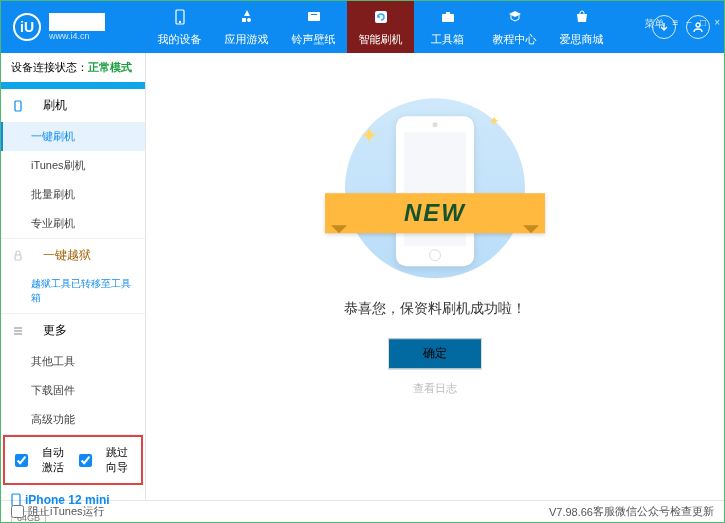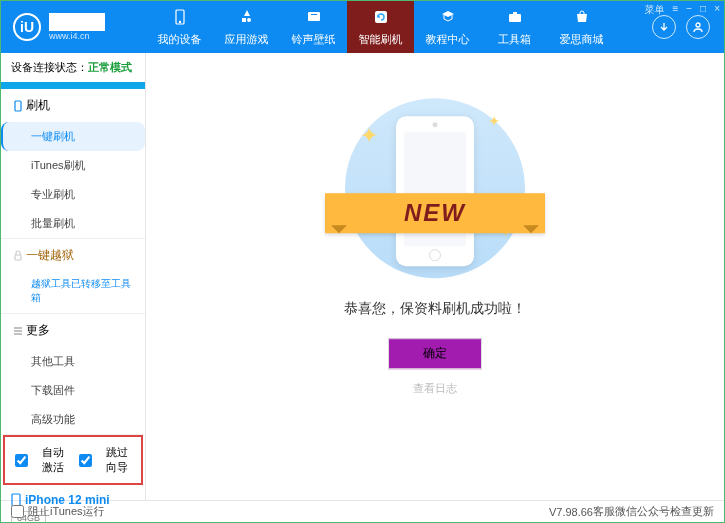--- a/index.html
+++ b/index.html
@@ -8,61 +8,61 @@
     .titlebar { background: #0d8bf2; height: 52px; display: flex; align-items: center; color: white; position: relative; }
     .logo-area { display: flex; align-items: center; padding: 0 12px; width: 145px; }
     .logo-icon { width: 28px; height: 28px; border: 2px solid white; border-radius: 50%; display: flex; align-items: center; justify-content: center; font-weight: bold; font-size: 14px; }
     .logo-text { margin-left: 8px; }
     .logo-text .main { font-size: 14px; font-weight: bold; }
     .logo-text .sub { font-size: 9px; opacity: 0.8; }
     .nav-tabs { display: flex; height: 100%; flex: 1; }
     .nav-tab { width: 67px; display: flex; flex-direction: column; align-items: center; justify-content: center; cursor: pointer; font-size: 11px; gap: 6px; }
     .nav-tab.active { background: #7f1d1d; }
     .nav-tab-icon { width: 18px; height: 18px; display: flex; align-items: center; justify-content: center; }
-    .window-controls { position: absolute; top: 2px; right: 4px; display: flex; gap: 8px; font-size: 10px; }
+    .window-controls { position: absolute; top: 16px; right: 4px; display: flex; gap: 8px; font-size: 10px; }
     .win-ctrl { cursor: pointer; opacity: 0.8; }
     .header-circles { display: flex; gap: 10px; padding: 0 14px; }
     .circle-btn { width: 24px; height: 24px; border: 1.5px solid rgba(255,255,255,0.8); border-radius: 50%; display: flex; align-items: center; justify-content: center; cursor: pointer; }
     
     .body-area { display: flex; height: calc(100% - 52px - 22px); }
     .sidebar { width: 145px; border-right: 1px solid #e5e5e5; display: flex; flex-direction: column; }
     .conn-status { padding: 7px 10px; font-size: 11px; border-bottom: 7px solid #0ea5e9; }
     .conn-status .normal { color: #1a9e3c; font-weight: bold; }
     
     .side-section { border-bottom: 1px solid #f0f0f0; }
-    .side-header { display: flex; align-items: center; padding: 8px 10px; font-size: 12px; gap: 1px; cursor: pointer; }
+    .side-header { display: flex; align-items: center; padding: 8px 10px; font-size: 12px; gap: 18px; cursor: pointer; }
     .side-header-icon { width: 14px; height: 14px; display: flex; align-items: center; justify-content: center; color: #999; }
-    .side-item { padding: 7px 10px 7px 30px; font-size: 11px; color: #444; cursor: pointer; border-radius: 8px; }
+    .side-item { padding: 7px 10px 7px 30px; font-size: 11px; color: #444; cursor: pointer; }
     .side-item.active { background: #e6f3ff; color: #0d8bf2; border-left: 2px solid #0d8bf2; padding-left: 28px; }
     .side-note { padding: 5px 10px 8px 30px; font-size: 10px; color: #0d8bf2; line-height: 1.4; cursor: pointer; }
     
     .checkrow { padding: 8px 10px; display: flex; gap: 12px; font-size: 11px; border: 2px solid #d44; margin: 0 2px; border-top: none; border-top: 2px solid #d44; }
     .checkrow label { display: flex; align-items: center; gap: 14px; cursor: pointer; }
     .checkrow input { accent-color: #0d8bf2; }
     
     .device-box { padding: 8px 10px; flex: 1; }
     .device-name { color: #0d8bf2; font-size: 12px; font-weight: bold; display: flex; align-items: center; gap: 4px; }
     .device-badge { display: inline-block; border: 1px solid #ccc; border-radius: 2px; padding: 1px 5px; font-size: 9px; color: #777; margin-top: 3px; }
     .device-sub { font-size: 10px; color: #888; margin-top: 2px; }
     
     .main { flex: 1; position: relative; background: #fff; }
     .hero { position: absolute; top: 50%; left: 50%; transform: translate(-50%, -60%); text-align: center; }
     .circle-bg { width: 180px; height: 180px; border-radius: 50%; background: linear-gradient(#cfe8fb, #b9ddf9); margin: 0 auto; position: relative; overflow: visible; }
     .phone { width: 78px; height: 150px; background: #fff; border-radius: 10px; position: absolute; left: 50%; top: 18px; transform: translateX(-50%); box-shadow: 0 2px 8px rgba(0,0,0,0.1); }
     .phone::after { content: ''; position: absolute; top: 16px; left: 8px; right: 8px; bottom: 20px; background: #f5f7fa; border-radius: 2px; }
     .phone-btn { position: absolute; bottom: 5px; left: 50%; transform: translateX(-50%); width: 12px; height: 12px; border: 1px solid #ddd; border-radius: 50%; }
     .camera { position: absolute; top:6px; left:50%; transform: translateX(-50%); width:5px; height:5px; background:#ddd; border-radius:50%;}
-    .ribbon { position: absolute; top: 95px; left: -20px; right: -20px; height: 40px; background: #ffb93f; display: flex; align-items: center; justify-content: center; color: #7f1d1d; font-weight: 900; font-size: 24px; letter-spacing: 2px; font-style: italic; box-shadow: 0 2px 4px rgba(0,0,0,0.15); }
+    .ribbon { position: absolute; top: 95px; left: -20px; right: -20px; height: 40px; background: #ffb93f; display: flex; align-items: center; justify-content: center; color: #14532d; font-weight: 900; font-size: 24px; letter-spacing: 2px; font-style: italic; box-shadow: 0 2px 4px rgba(0,0,0,0.15); }
     .ribbon::before, .ribbon::after { content: ''; position: absolute; width: 0; height: 0; border: 8px solid transparent; bottom: -8px; border-top-color: #c78a1e; }
     .ribbon::before { left: 6px; border-left-color: transparent; }
     .ribbon::after { right: 6px; border-right-color: transparent; }
     .burst { position: absolute; color: #ffd86b; font-size: 22px; }
     
     .success-text { margin-top: 22px; font-size: 14px; color: #333; }
-    .ok-btn { display: inline-block; margin-top: 20px; padding: 6px 34px; border: 1px solid #ddd; font-size: 12px; cursor: pointer; background: #a21caf; }
+    .ok-btn { display: inline-block; margin-top: 20px; padding: 6px 34px; border: 1px solid #ddd; font-size: 12px; cursor: pointer; background: #0369a1; }
     .log-link { margin-top: 12px; font-size: 11px; color: #bbb; cursor: pointer; }
     
     .footer { height: 22px; border-top: 1px solid #e5e5e5; display: flex; align-items: center; font-size: 11px; padding: 0 10px; color: #555; }
     .footer-left { display: flex; align-items: center; gap: 4px; }
     .footer-spacer { flex: 1; }
     .footer-item { margin-left: 0; cursor: pointer; }
     
     svg { display: block; }
   </style>
 </head>
@@ -109,34 +109,34 @@
             <rect x="2" y="2" width="12" height="12" rx="2"></rect>
             <path d="M5 8 A3 3 0 1 1 8 11" stroke="#36a8fc" stroke-width="1.5" fill="none"></path>
             <path d="M5 6 L5 8 L7 8" stroke="#36a8fc" stroke-width="1.5" fill="none"></path>
           </svg>
         </span>
       <span>智能刷机</span>
     </div>
     <div class="nav-tab">
       <span class="nav-tab-icon">
           <svg width="16" height="16" viewBox="0 0 16 16" fill="white">
+            <rect x="2" y="5" width="12" height="8" rx="1"></rect>
+            <rect x="6" y="3" width="4" height="2"></rect>
+          </svg>
+        </span>
+      <span>工具箱</span>
+    </div>
+    <div class="nav-tab">
+      <span class="nav-tab-icon">
+          <svg width="16" height="16" viewBox="0 0 16 16" fill="white">
             <path d="M8 2 L14 5 L8 8 L2 5 Z"></path>
             <path d="M4 6v4l4 2 4-2V6" fill="none" stroke="white"></path>
           </svg>
         </span>
       <span>教程中心</span>
-    </div>
-    <div class="nav-tab">
-      <span class="nav-tab-icon">
-          <svg width="16" height="16" viewBox="0 0 16 16" fill="white">
-            <rect x="2" y="5" width="12" height="8" rx="1"></rect>
-            <rect x="6" y="3" width="4" height="2"></rect>
-          </svg>
-        </span>
-      <span>工具箱</span>
     </div>
     <div class="nav-tab">
       <span class="nav-tab-icon">
           <svg width="16" height="16" viewBox="0 0 16 16" fill="white">
             <path d="M3 5h10l-1 8H4z"></path>
             <path d="M6 5V4a2 2 0 0 1 4 0v1" fill="none" stroke="white"></path>
           </svg>
         </span>
       <span>爱思商城</span>
     </div>
@@ -173,22 +173,22 @@
       <div class="side-header">
         <span class="side-header-icon">
             <svg width="12" height="12" viewBox="0 0 12 12" fill="none" stroke="#0d8bf2" stroke-width="1.2">
               <rect x="3" y="1" width="6" height="10" rx="1"></rect>
             </svg>
           </span>
         <span>刷机</span>
       </div>
       <div class="side-item active">一键刷机</div>
       <div class="side-item">iTunes刷机</div>
+      <div class="side-item">批量刷机</div>
       <div class="side-item">专业刷机</div>
-      <div class="side-item">批量刷机</div>
     </div>
 
     <div class="side-section">
       <div class="side-header" style="color:#a16207">
         <span class="side-header-icon">
             <svg width="12" height="12" viewBox="0 0 12 12" fill="none" stroke="#ccc" stroke-width="1.2">
               <rect x="3" y="5" width="6" height="5" rx="1"></rect>
               <path d="M4 5V3a2 2 0 0 1 4 0v2"></path>
             </svg>
           </span>

